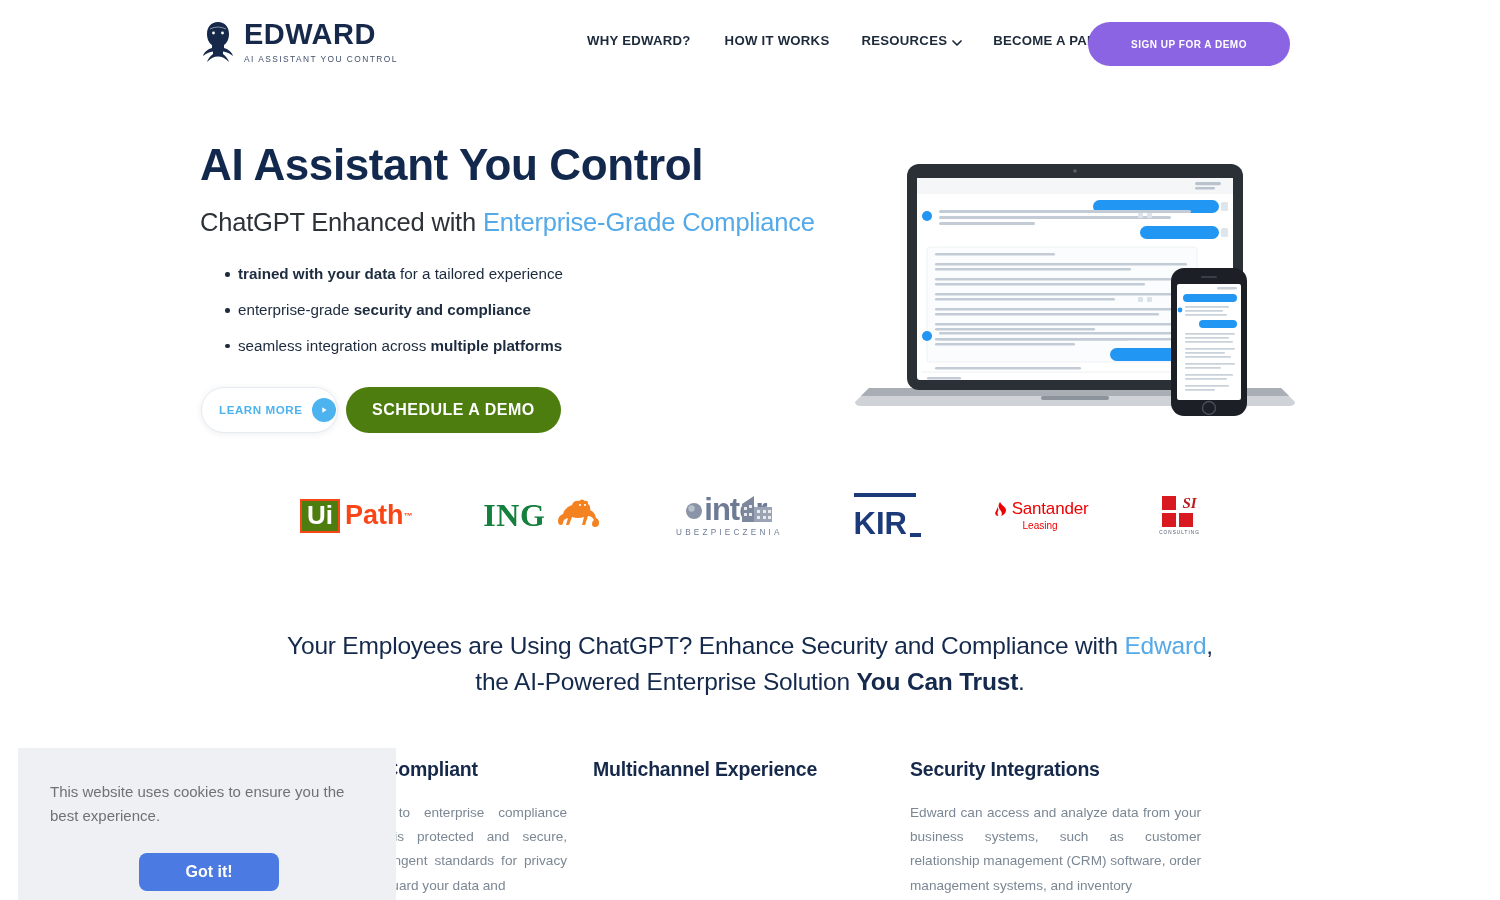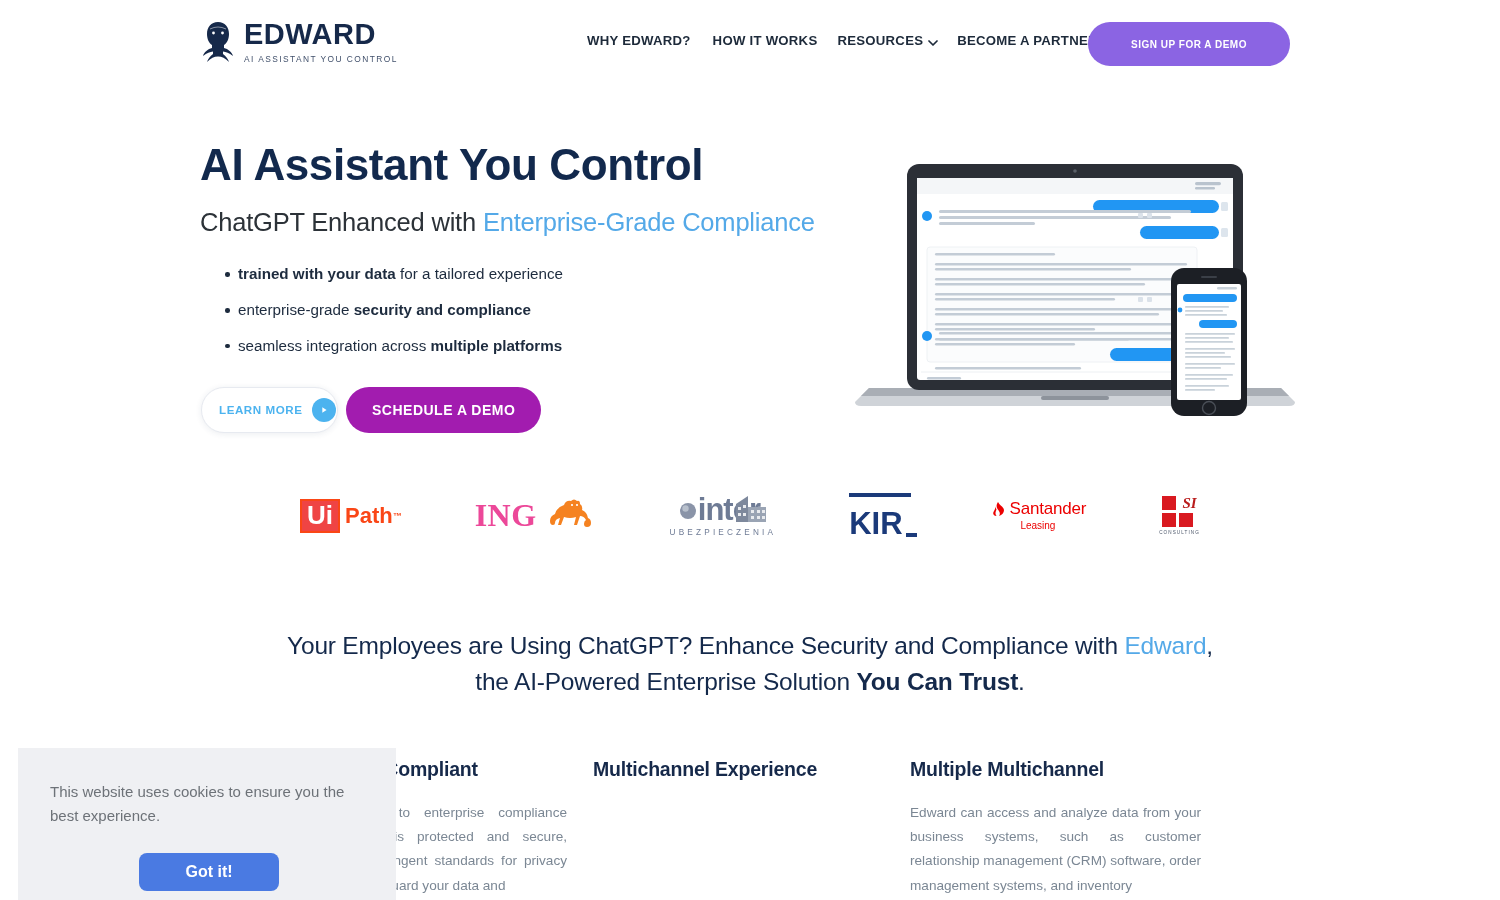--- a/index.html
+++ b/index.html
@@ -24,21 +24,21 @@
   .logo-text-block { display: flex; flex-direction: column; justify-content: center; }
   .logo-title {
     font-size: 29px; font-weight: 700; color: #16294a;
     letter-spacing: 0.5px; line-height: 1; font-family: "Liberation Sans", sans-serif;
   }
   .logo-sub {
     font-size: 8.4px; color: #41506b; letter-spacing: 1.45px;
     margin-top: 5px; font-weight: 400;
   }
 
-  .nav { position: absolute; left: 587px; top: 33px; display: flex; align-items: center; gap: 0; }
+  .nav { position: absolute; left: 587px; top: 33px; display: flex; align-items: center; gap: 12px; }
   .nav-item {
     font-size: 13.2px; font-weight: 700; color: #1d2a3a;
     letter-spacing: 0.25px; text-decoration: none; white-space: nowrap;
     display: flex; align-items: center; gap: 5px; cursor: pointer;
   }
   .nav-gap-1 { margin-right: 22px; }
   .nav-gap-2 { margin-right: 20px; }
   .nav-gap-3 { margin-right: 20px; }
   .chev { width: 9px; height: 9px; display:inline-block; }
 
@@ -78,53 +78,53 @@
     width: 137px; height: 46px; border-radius: 23px; background: #fff;
     border: 1px solid #e7eaf0; box-shadow: 0 1px 6px rgba(30,50,90,0.09);
     display: flex; align-items: center; padding-left: 17px; gap: 10px; cursor: pointer;
   }
   .btn-learn-label { font-size: 11.6px; font-weight: 700; color: #4cb3ef; letter-spacing: 0.55px; }
   .play-circle {
     width: 24px; height: 24px; border-radius: 50%; background: #4cb3ef;
     display: flex; align-items: center; justify-content: center; flex-shrink: 0;
   }
   .btn-schedule {
-    height: 46px; border-radius: 23px; background: #a21caf; border: none; cursor: pointer;
-    padding: 0 26px; color: #fff; font-size: 14px; font-weight: 700; letter-spacing: 0.5px;
+    height: 46px; border-radius: 23px; background: #4d7c0f; border: none; cursor: pointer;
+    padding: 0 26px; color: #fff; font-size: 16px; font-weight: 700; letter-spacing: 0.5px;
     font-family: "Liberation Sans", sans-serif;
     display: flex; align-items: center; justify-content: center;
   }
 
   
   .device-wrap { position: absolute; left: 855px; top: 150px; width: 440px; height: 270px; }
 
   
   .logo-strip {
     position: absolute; left: 300px; top: 478px; width: 900px; height: 75px;
     display: flex; align-items: center; justify-content: space-between;
   }
   .client-logo { display: flex; align-items: center; justify-content: center; }
 
   
   .uipath { font-size: 0; display: flex; align-items: center; }
   .uipath-box {
-    background: #ef4444; color: #fff; font-weight: 700; font-size: 26px;
+    background: #4d7c0f; color: #fff; font-weight: 700; font-size: 26px;
     padding: 1px 5px 3px 5px; border: 2px solid #fa4616; line-height: 1;
     font-family: "Liberation Sans", sans-serif;
   }
   .uipath-path {
-    color: #fa4616; font-weight: 700; font-size: 22px; margin-left: 5px; line-height: 1;
+    color: #fa4616; font-weight: 700; font-size: 27px; margin-left: 5px; line-height: 1;
     font-family: "Liberation Sans", sans-serif;
   }
   .uipath-tm { color:#fa4616; font-size: 9px; vertical-align: super; font-weight:700;}
 
   
   .ing-text {
     font-family: "Liberation Serif", serif; font-weight: 700; font-size: 32px;
-    color: #ec4899; letter-spacing: 0.5px;
+    color: #15803d; letter-spacing: 0.5px;
   }
 
   
   .inter-name {
     font-family: "Liberation Sans", sans-serif; font-weight: 700; font-size: 31px;
     color: #6e7b95; letter-spacing: -1px; line-height: 0.9;
   }
   .inter-sub { font-size: 8.2px; color:#6e7b95; letter-spacing: 3.2px; margin-top: 4px; text-align:center;}
 
   
@@ -446,21 +446,21 @@
 
   <div class="features">
     <div class="feature-col">
       <div class="feature-title">Secure and Compliant</div>
       <div class="feature-body">Edward adheres to enterprise compliance standards. Data is protected and secure, complying with stringent standards for privacy and security. Safeguard your data and</div>
     </div>
     <div class="feature-col">
       <div class="feature-title">Multichannel Experience</div>
     </div>
     <div class="feature-col">
-      <div class="feature-title">Multiple Multichannel</div>
+      <div class="feature-title">Security Integrations</div>
       <div class="feature-body">Edward can access and analyze data from your business systems, such as customer relationship management (CRM) software, order management systems, and inventory</div>
     </div>
   </div>
 
   <div class="cookie">
     <div class="cookie-text">This website uses cookies to ensure you the best experience.</div>
     <button class="cookie-btn">Got it!</button>
   </div>
 
 </div>

